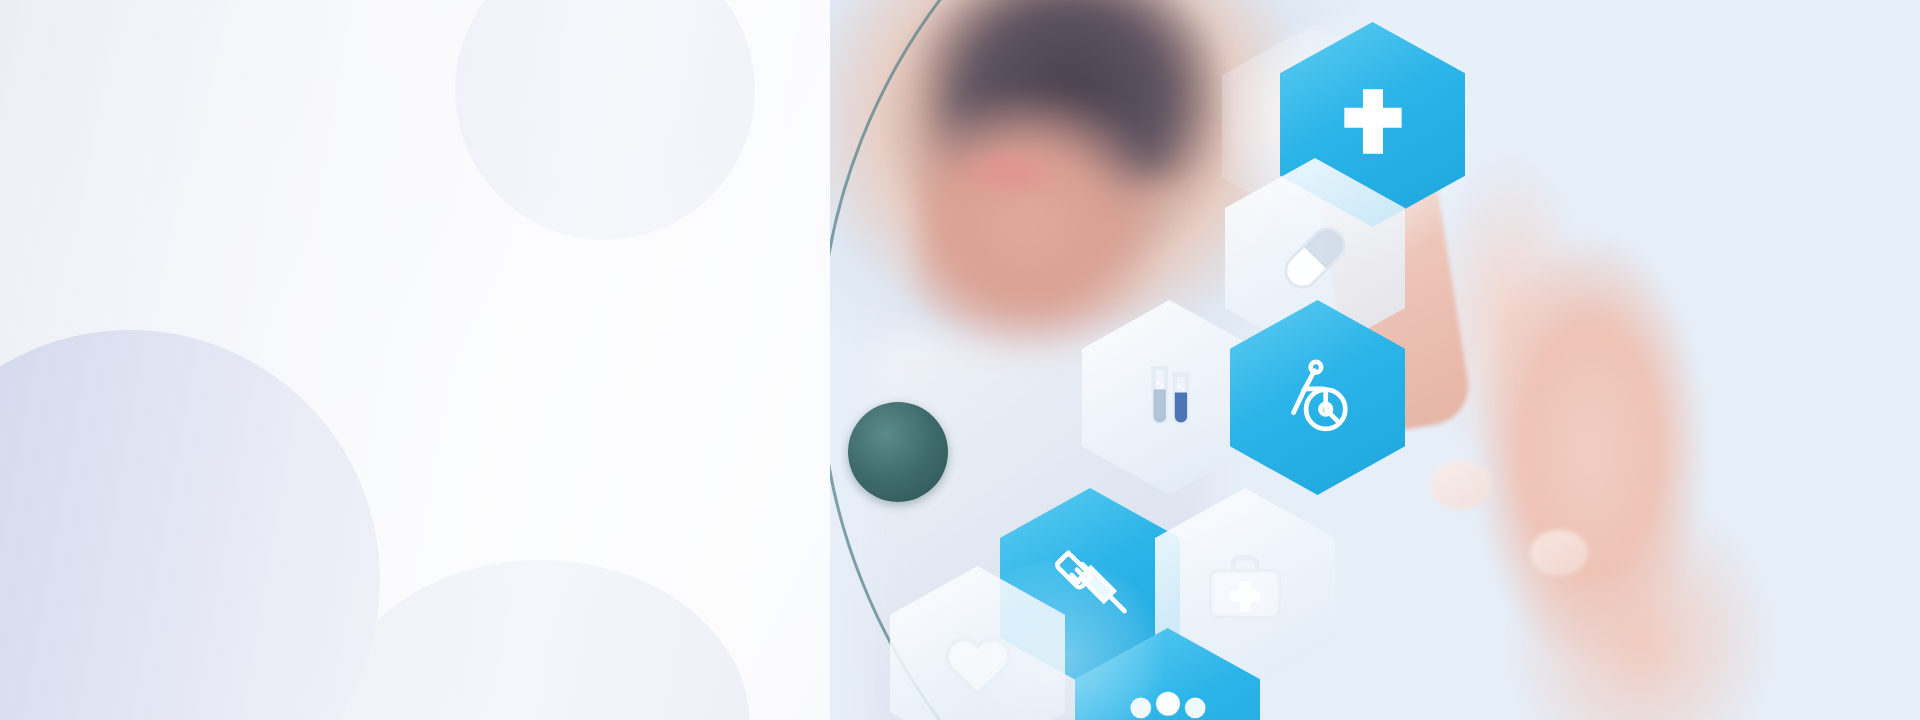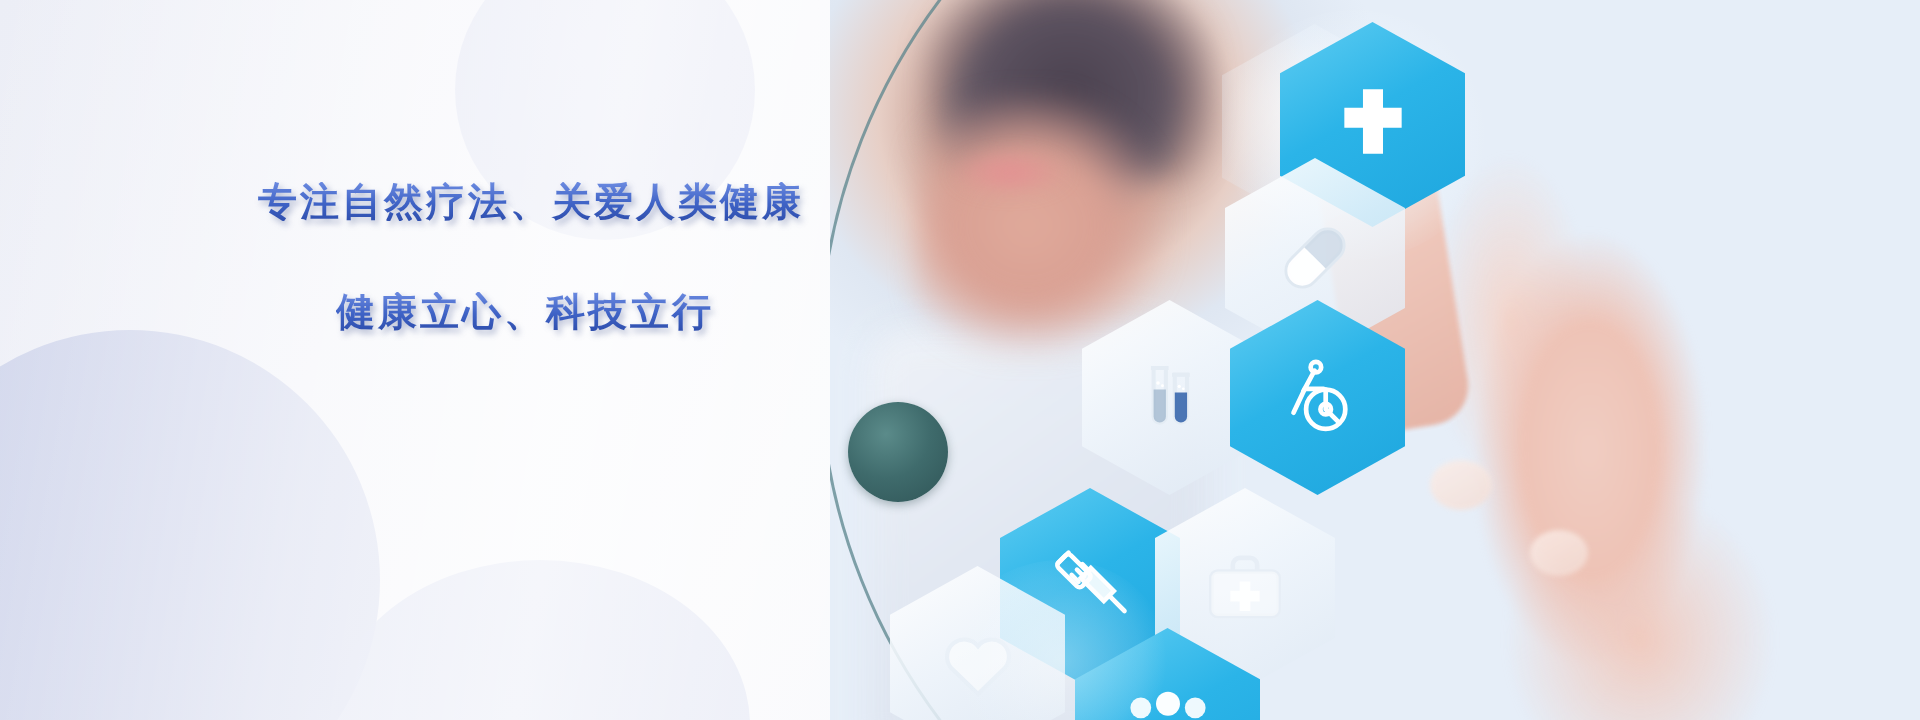--- a/index.html
+++ b/index.html
@@ -157,22 +157,20 @@
 <body>
 
 <div class="banner">
 
   <div class="deco-circle deco-1"></div>
   <div class="deco-circle deco-2"></div>
   <div class="deco-circle deco-3"></div>
   <div class="deco-wash"></div>
 
   <div class="copy">
-    <div class="headline line1">专注自然疗法、关爱人类健康</div>
-    <div class="headline line2">健康立心、科技立行</div>
   </div>
 
   <div class="photo">
     <div class="photo-bg"></div>
     <div class="coat"></div>
     <div class="hair"></div>
     <div class="face"></div>
     <div class="lips"></div>
 
     <div class="arc"></div>

